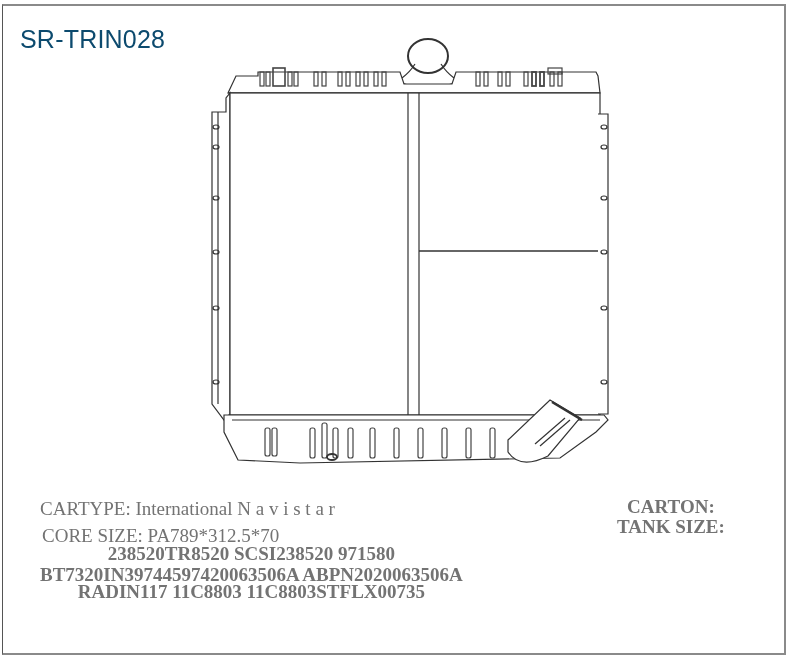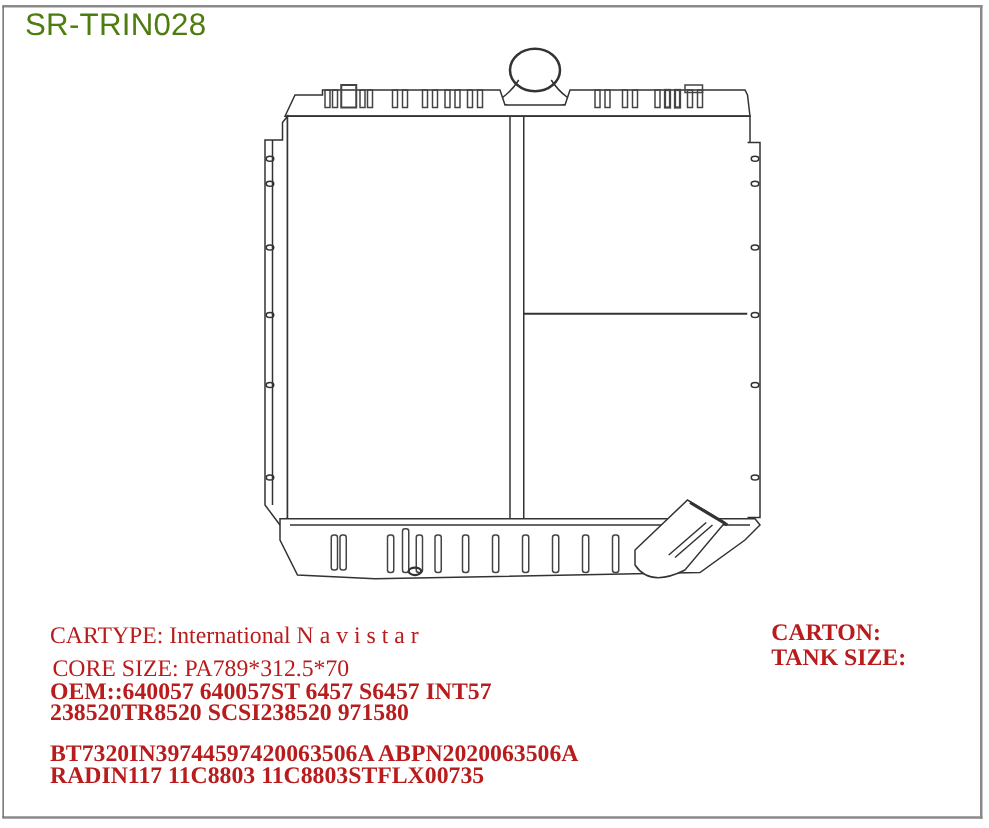--- a/index.html
+++ b/index.html
@@ -4,35 +4,35 @@
   <style>
     html, body { margin: 0; padding: 0; background: #ffffff; }
     body { width: 791px; height: 662px; position: relative; overflow: hidden; }
     .frame {
       position: absolute; left: 2px; top: 4px; width: 784px; height: 651px;
       border-top: 2px solid #8a8a8a; border-bottom: 2px solid #8a8a8a;
       border-left: 1px solid #555; border-right: 2px solid #8a8a8a;
       box-sizing: border-box;
     }
     .title {
-      position: absolute; left: 20px; top: 6px;
-      font-family: "Liberation Sans", sans-serif; font-size: 25px; color: #4d7c0f;
+      position: absolute; left: 20px; top: 25px;
+      font-family: "Liberation Sans", sans-serif; font-size: 25px; color: #0c4a6e;
       letter-spacing: 0.2px;
     }
     .drawing { position: absolute; left: 200px; top: 36px; width: 420px; height: 430px; }
     .spec {
-      position: absolute; font-family: "Liberation Serif", serif; color: #b91c1c;
-      font-size: 19px; line-height: 17px; white-space: nowrap;
+      position: absolute; font-family: "Liberation Serif", serif; color: #737373;
+      font-size: 19px; line-height: 17px; white-space: nowrap; text-align: center;
     }
     .spec .row { display: block; font-weight: bold; }
     .cartype { left: 40px; top: 500px; }
     .core { left: 42px; top: 527px; }
     .oem { left: 40px; top: 545px; }
     .oem .row { height: 17px; }
-    .oem .row.gap { margin-top: 16px; }
+    .oem .row.gap { margin-top: 4px; }
     .oem .row.gap2 { margin-top: 0; }
     .right-block { left: 617px; top: 497px; font-size: 19px; line-height: 20px; }
   </style>
 </head>
 <body>
 
 <div class="frame"></div>
 
 <div class="title">SR-TRIN028</div>
 
@@ -132,21 +132,20 @@
   <span>International</span>
   <span>N a v i s t a r</span>
 </div>
 
 <div class="spec core">
   <span>CORE SIZE:</span>
   <span>PA789*312.5*70</span>
 </div>
 
 <div class="spec oem">
-  <span class="row">OEM::640057 640057ST 6457 S6457 INT57</span>
   <span class="row">238520TR8520 SCSI238520 971580</span>
   <span class="row gap">BT7320IN39744597420063506A ABPN2020063506A</span>
   <span class="row gap2">RADIN117 11C8803 11C8803STFLX00735</span>
 </div>
 
 <div class="spec right-block">
   <span class="row">
     <span>CARTON:</span>
     <span></span>
   </span>

